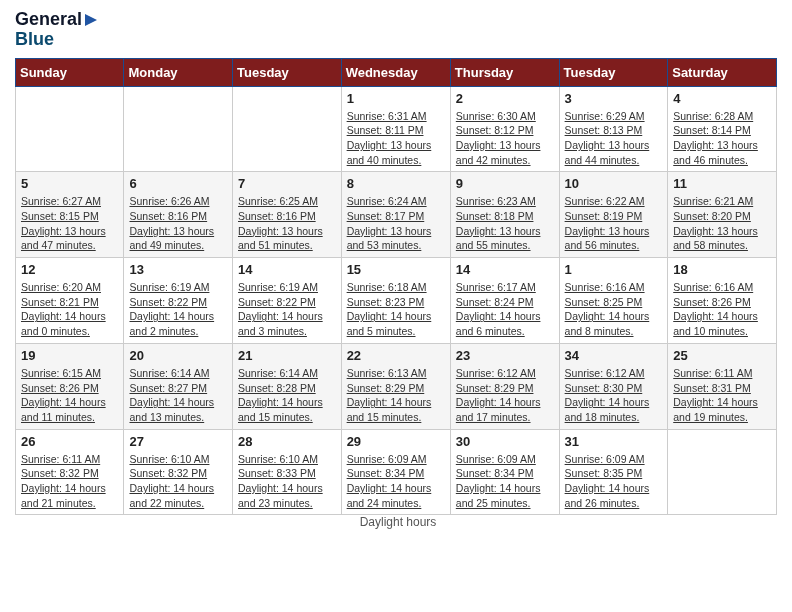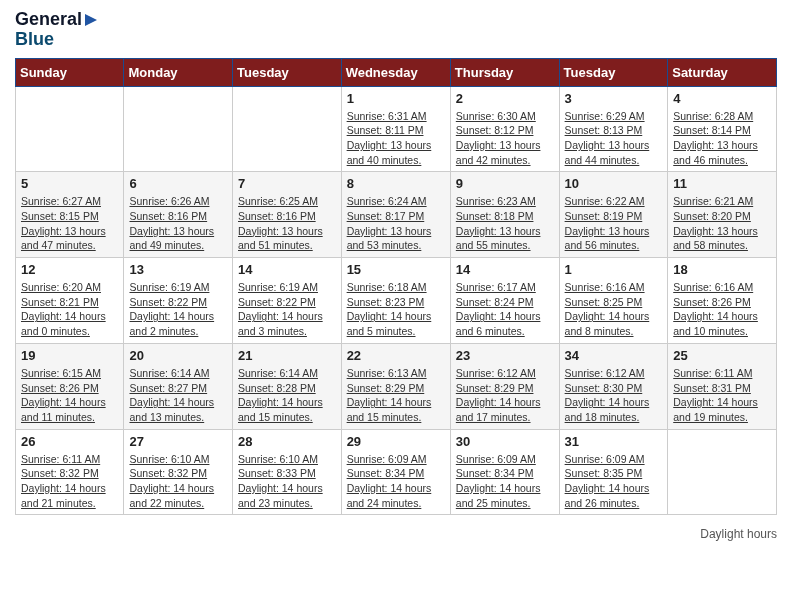--- a/index.html
+++ b/index.html
@@ -75,24 +75,24 @@
     .day-info {
       color: #333;
       line-height: 1.4;
       font-size: 10.5px;
       text-decoration: underline;
     }
     .empty-cell {
       background: #fff !important;
     }
     .footer {
-      margin-top: 12px;
+      margin-top: 0;
       font-size: 12px;
       color: #555;
-      text-align: right;
+      text-align: center;
       padding-left: 4px;
     }
   </style>
 </head>
 <body>
 
 <div class="header">
   <div class="logo">
     <div class="logo-text">
       <span class="logo-general">General</span><svg width="16" height="16" viewBox="0 0 16 16" style="vertical-align:middle;margin-left:1px">

